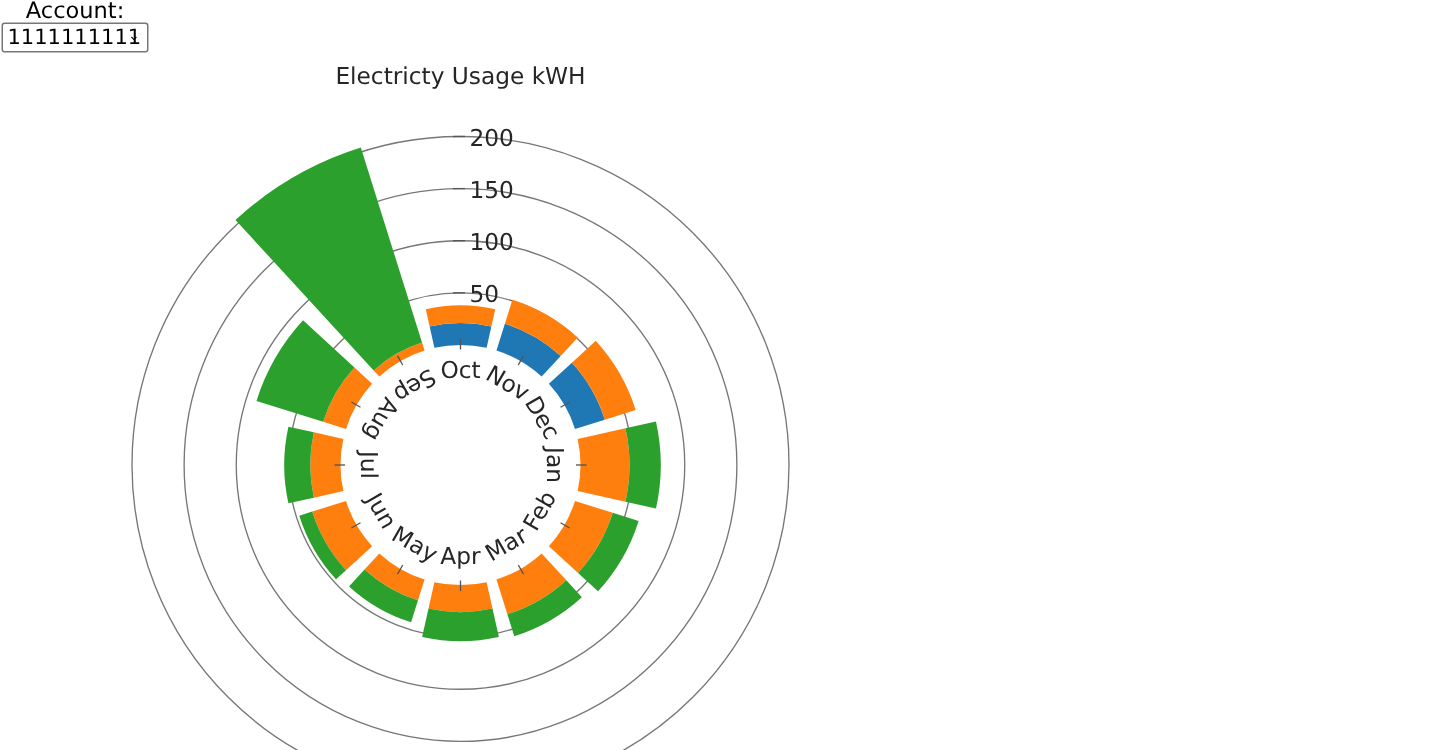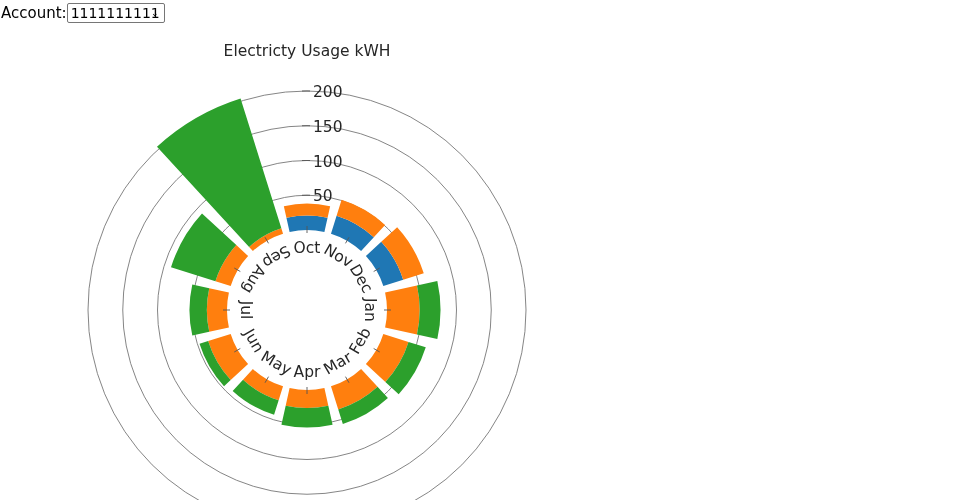--- a/index.html
+++ b/index.html
@@ -19,20 +19,21 @@
   #account-bar {
     position: absolute;
     left: 0;
     top: 0;
     height: 26px;
     display: flex;
     align-items: center;
     padding-left: 1px;
     font-size: 15px;
     line-height: 1;
+    flex-direction: column;
   }
   #account-label {
     font-size: 15px;
     color: #000;
     white-space: nowrap;
   }
   #account-select {
     font-family: "DejaVu Sans", sans-serif;
     font-size: 14px;
     height: 20px;

